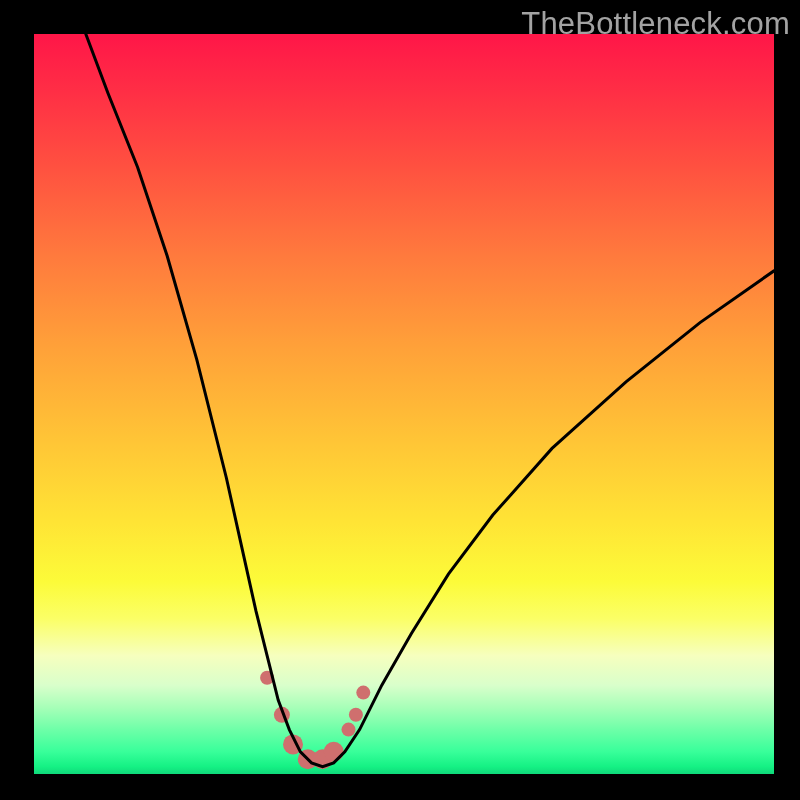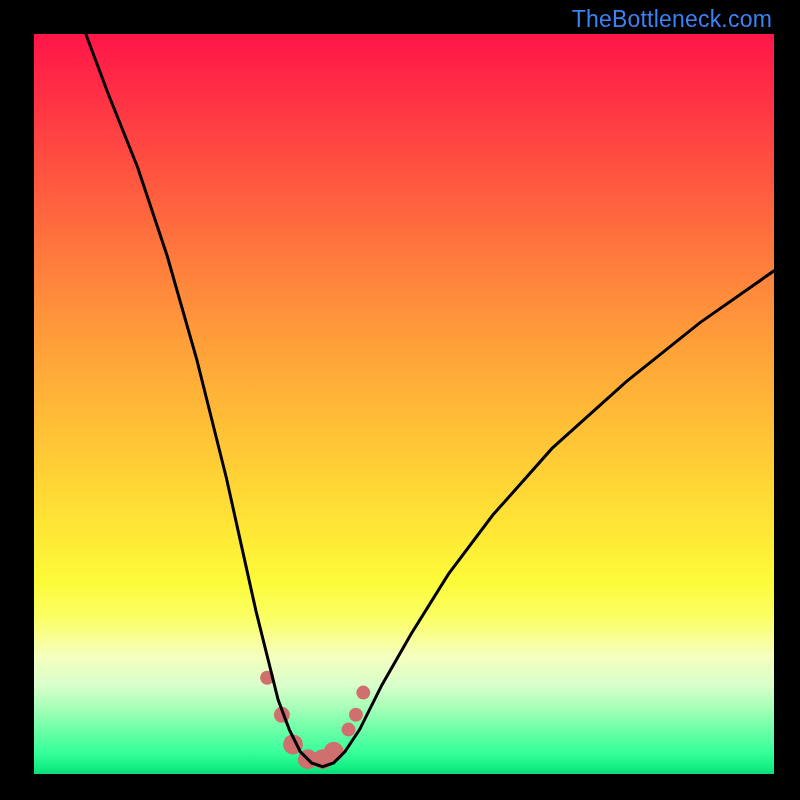--- a/index.html
+++ b/index.html
@@ -39,25 +39,25 @@
       #a7ffb8 91%,
       #6effa8 94%,
       #38ff9a 97%,
       #15f184 99%,
       #0fd97a 100%
     );
   }
   .watermark {
     position: absolute;
     top: 6px;
-    right: 28px;
+    right: 10px;
     font-family: Arial, Helvetica, sans-serif;
-    font-size: 23px;
+    font-size: 31px;
     font-weight: 500;
-    color: #3b82f6;
+    color: #a3a3a3;
     letter-spacing: 0.2px;
   }
   svg.curve {
     position: absolute;
     left: 0;
     top: 0;
     width: 740px;
     height: 740px;
   }
 </style>

